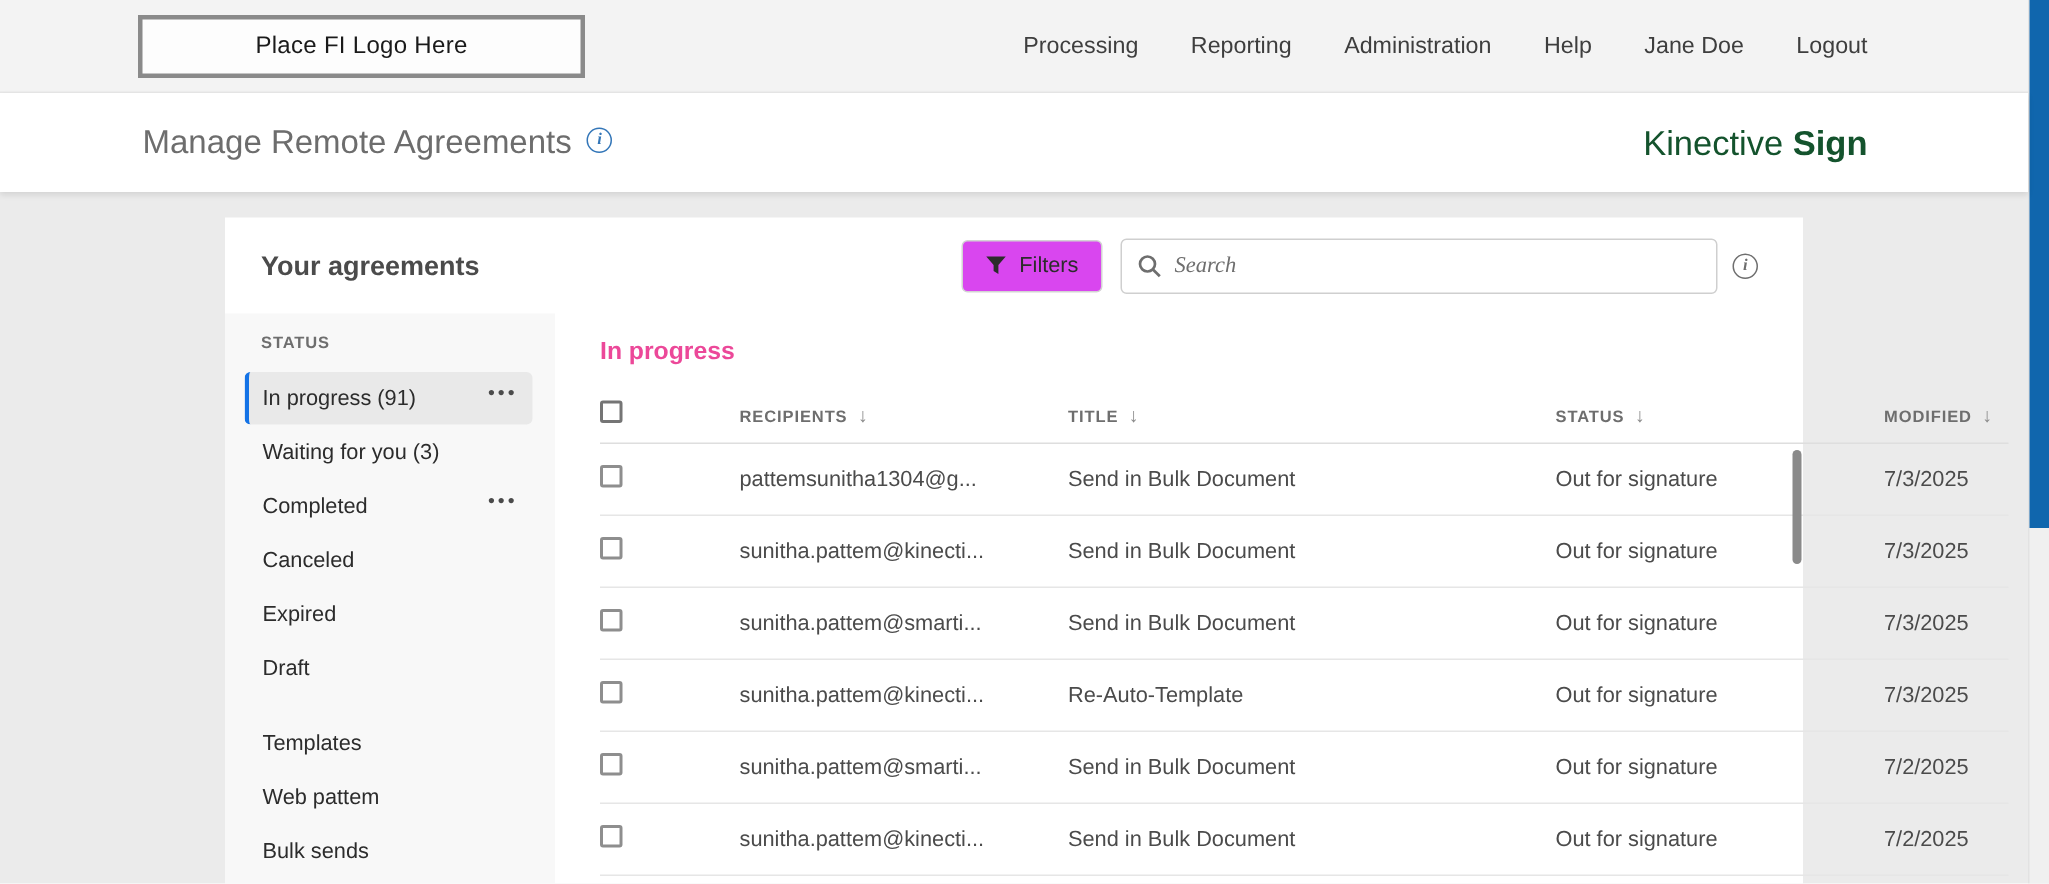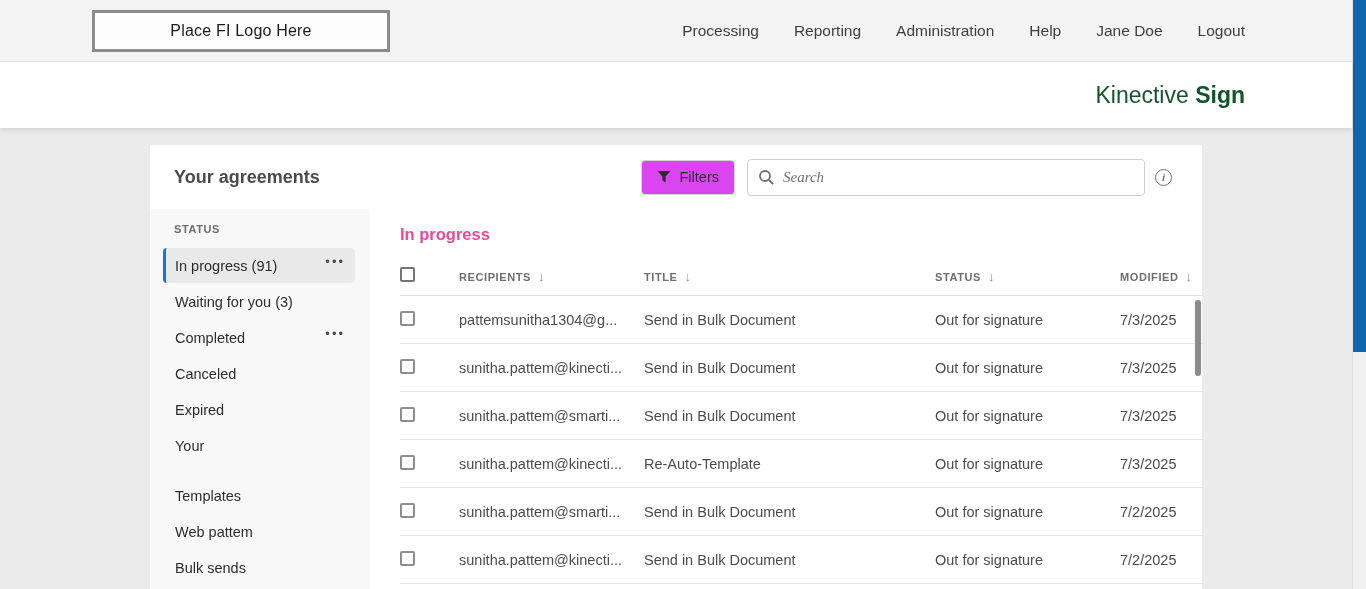--- a/index.html
+++ b/index.html
@@ -97,20 +97,21 @@
     line-height:0.4; cursor:pointer; padding-bottom:7px;
   }
 
   
   .main { flex:1; padding:16px 0 0 30px; position:relative; }
   .list-title { font-size:16.5px; font-weight:700; color:#ec4899; margin-bottom:14px; }
   .grid-row {
     display:grid;
     grid-template-columns:59px 185px 291px 185px 1fr;
     align-items:center;
+    gap:34px;
   }
   .thead { height:38px; border-bottom:1px solid #dedede; }
   .th {
     font-size:11px; font-weight:700; letter-spacing:0.6px;
     color:#6e6e6e; text-transform:uppercase; cursor:pointer;
     white-space:nowrap;
   }
   .sort-arrow { color:#8a8a8a; font-size:13px; font-weight:400; margin-left:7px; }
   .row { height:48px; border-bottom:1px solid #e6e6e6; font-size:14.5px; color:#4b4b4b; }
   .cell-recipient, .cell-title { white-space:nowrap; overflow:hidden; }
@@ -146,20 +147,21 @@
       <span>Processing</span>
       <span>Reporting</span>
       <span>Administration</span>
       <span>Help</span>
       <span>Jane Doe</span>
       <span>Logout</span>
     </div>
   </div>
 
   <div class="header">
+    <span class="page-title"><span>Manage Remote Agreements</span><span class="info-icon info-blue">i</span></span>
     <span class="brand"><span>Kinective </span><b>Sign</b></span>
   </div>
 
   <div class="panel">
 
     <div class="panel-header">
       <span class="panel-title">Your agreements</span>
 
       <div class="filters-btn">
         <svg width="14" height="14" viewBox="0 0 14 14">
@@ -195,21 +197,21 @@
           <span>Completed</span>
           <span class="dots-btn">•••</span>
         </div>
         <div class="side-item">
           <span>Canceled</span>
         </div>
         <div class="side-item">
           <span>Expired</span>
         </div>
         <div class="side-item">
-          <span>Your</span>
+          <span>Draft</span>
         </div>
 
         <div class="side-gap"></div>
 
         <div class="side-item">
           <span>Templates</span>
         </div>
         <div class="side-item">
           <span>Web pattem</span>
         </div>

